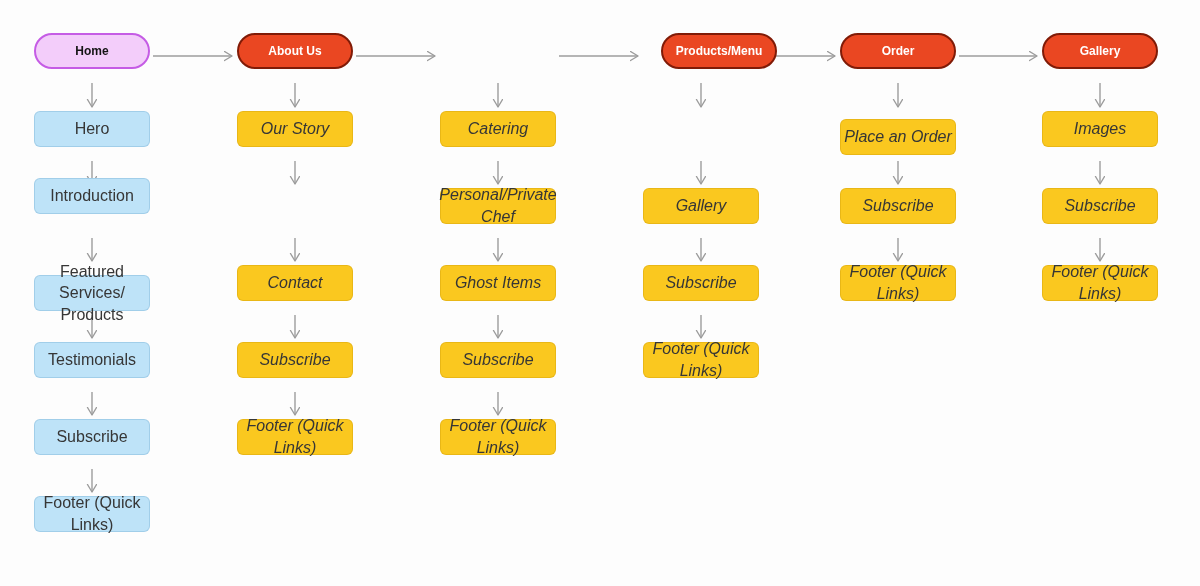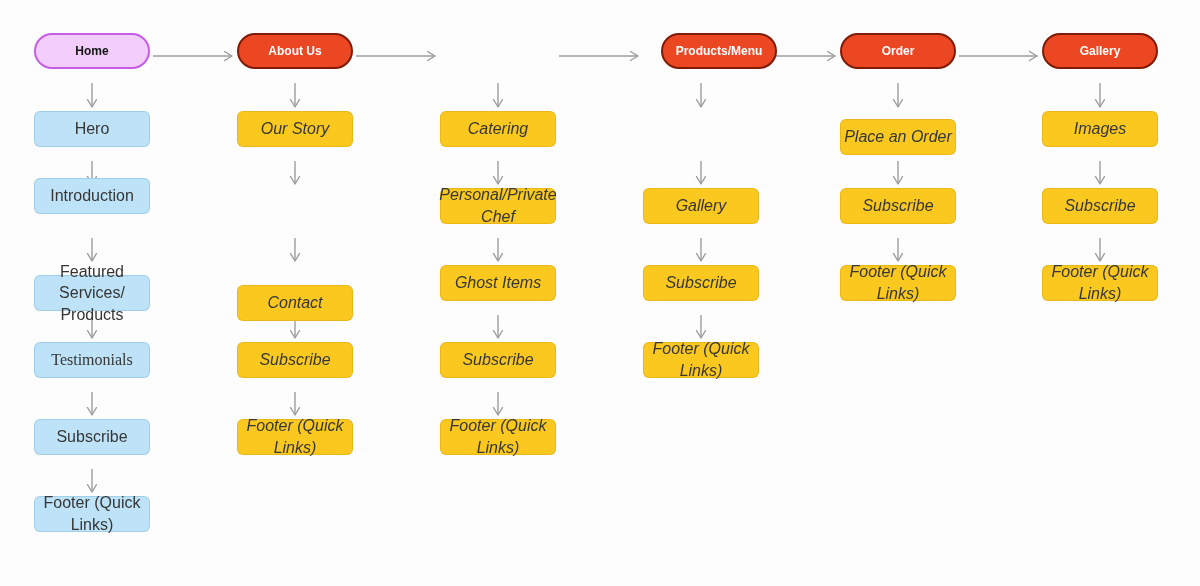--- a/index.html
+++ b/index.html
@@ -120,36 +120,36 @@
     <div class="node box blue" style="left: 34px; top: 111px;">
       <div class="label">Hero</div>
     </div>
     <div class="node box blue" style="left: 34px; top: 178px;">
       <div class="label">Introduction</div>
     </div>
     <div class="node box blue" style="left: 34px; top: 275px; justify-content: center;">
       <div class="label">Featured Services/
 Products</div>
     </div>
-    <div class="node box blue" style="left: 34px; top: 342px; font-family: Liberation Serif, serif;">
+    <div class="node box blue" style="left: 34px; top: 342px;">
       <div class="label">Testimonials</div>
     </div>
     <div class="node box blue" style="left: 34px; top: 419px;">
       <div class="label">Subscribe</div>
     </div>
     <div class="node box blue" style="left: 34px; top: 496px;">
       <div class="label">Footer (Quick Links)</div>
     </div>
     <div class="node pill section" style="left: 237px; top: 33px;">
       <div class="label">About Us</div>
     </div>
     <div class="node box yellow" style="left: 237px; top: 111px;">
       <div class="label">Our Story</div>
     </div>
-    <div class="node box yellow" style="left: 237px; top: 265px; margin-top: 20px;">
+    <div class="node box yellow" style="left: 237px; top: 265px;">
       <div class="label">Contact</div>
     </div>
     <div class="node box yellow" style="left: 237px; top: 342px;">
       <div class="label">Subscribe</div>
     </div>
     <div class="node box yellow" style="left: 237px; top: 419px;">
       <div class="label">Footer (Quick Links)</div>
     </div>
     <div class="node box yellow" style="left: 440px; top: 111px;">
       <div class="label">Catering</div>

